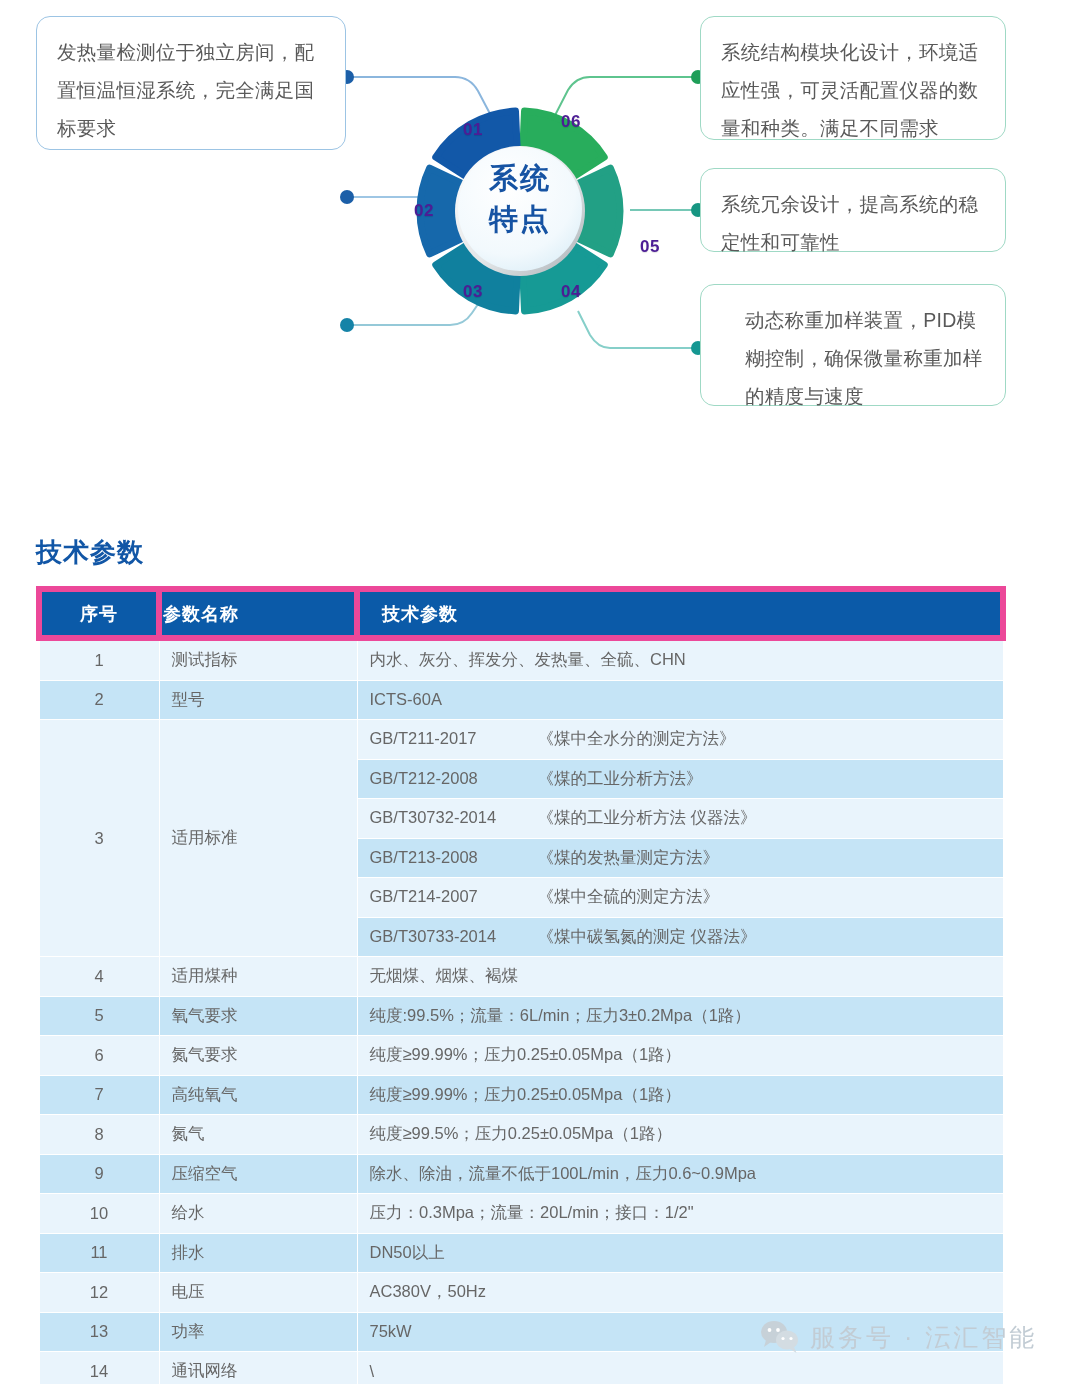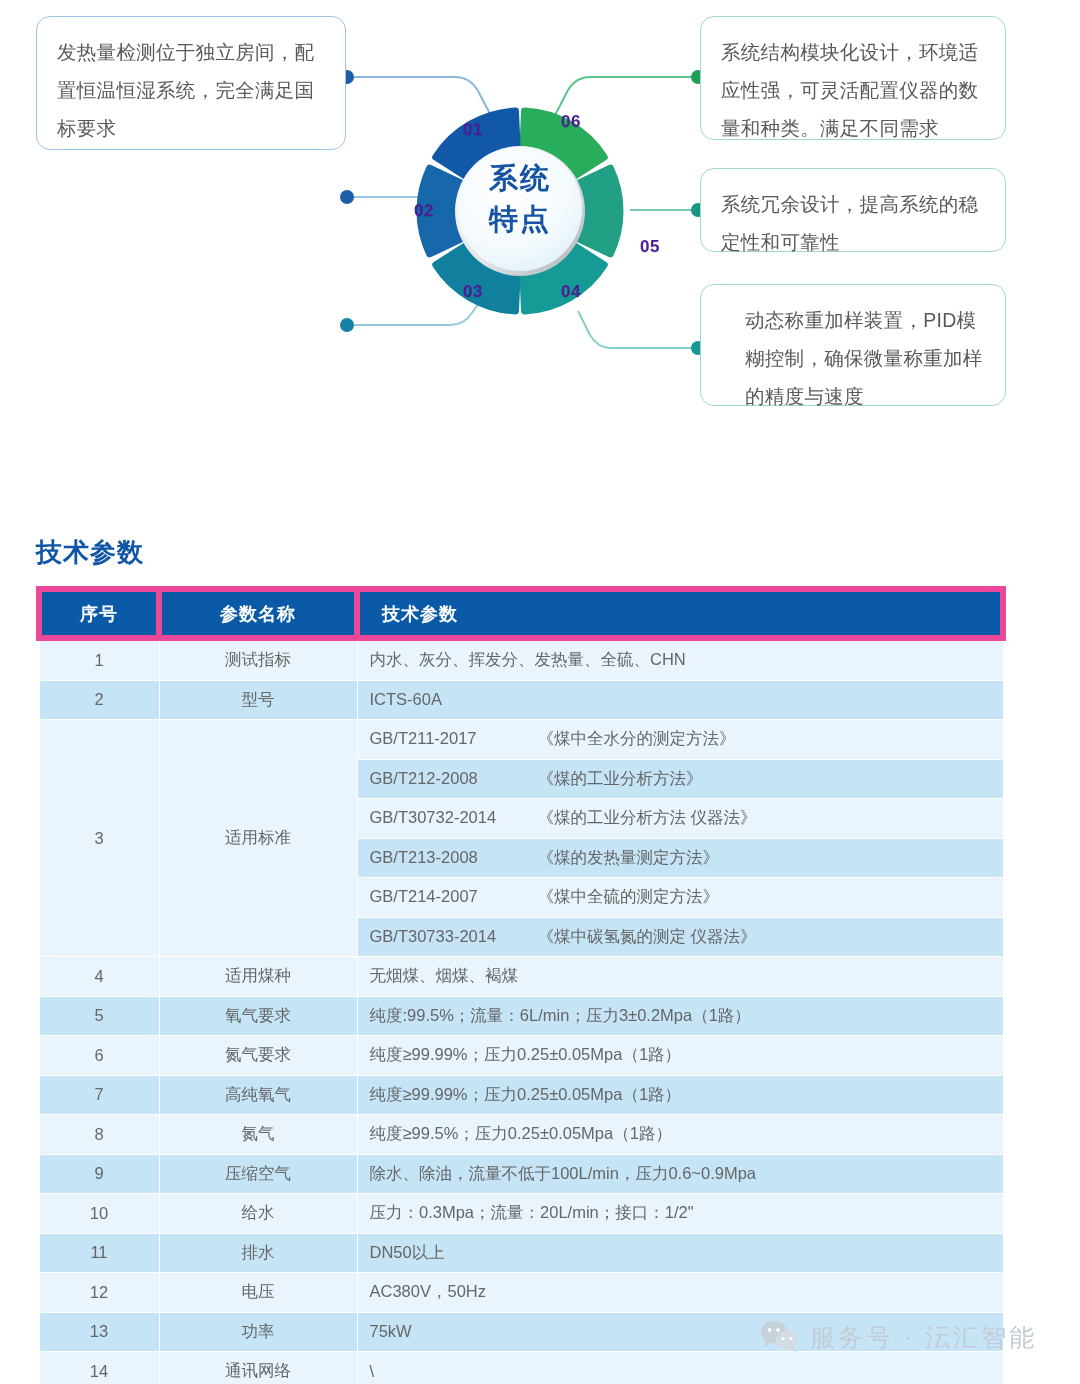--- a/index.html
+++ b/index.html
@@ -55,21 +55,21 @@
   }
   #spec-table th{
     background:#0b5aa8;color:#ffffff;font-size:18px;font-weight:bold;
     height:41px;letter-spacing:1px;border:6px solid #ec4899;
   }
   #spec-table td{
     font-size:16.5px;color:#666666;height:38.5px;
     border:1px solid #ffffff;padding:0 12px;
   }
   .c-no{width:112px;text-align:center;}
-  .c-name{width:190px;text-align:center;}
+  .c-name{width:190px;text-align:left;}
   .c-val{text-align:left;padding-left:22px;}
   tr.odd td{background:#e9f4fc;}
   tr.even td{background:#c5e4f6;}
   td.merged{background:#e9f4fc;vertical-align:middle;}
   td.std{padding-left:22px;}
   .std-code{display:inline-block;min-width:168px;}
 
   
   #watermark{
     position:absolute;left:760px;top:1320px;

